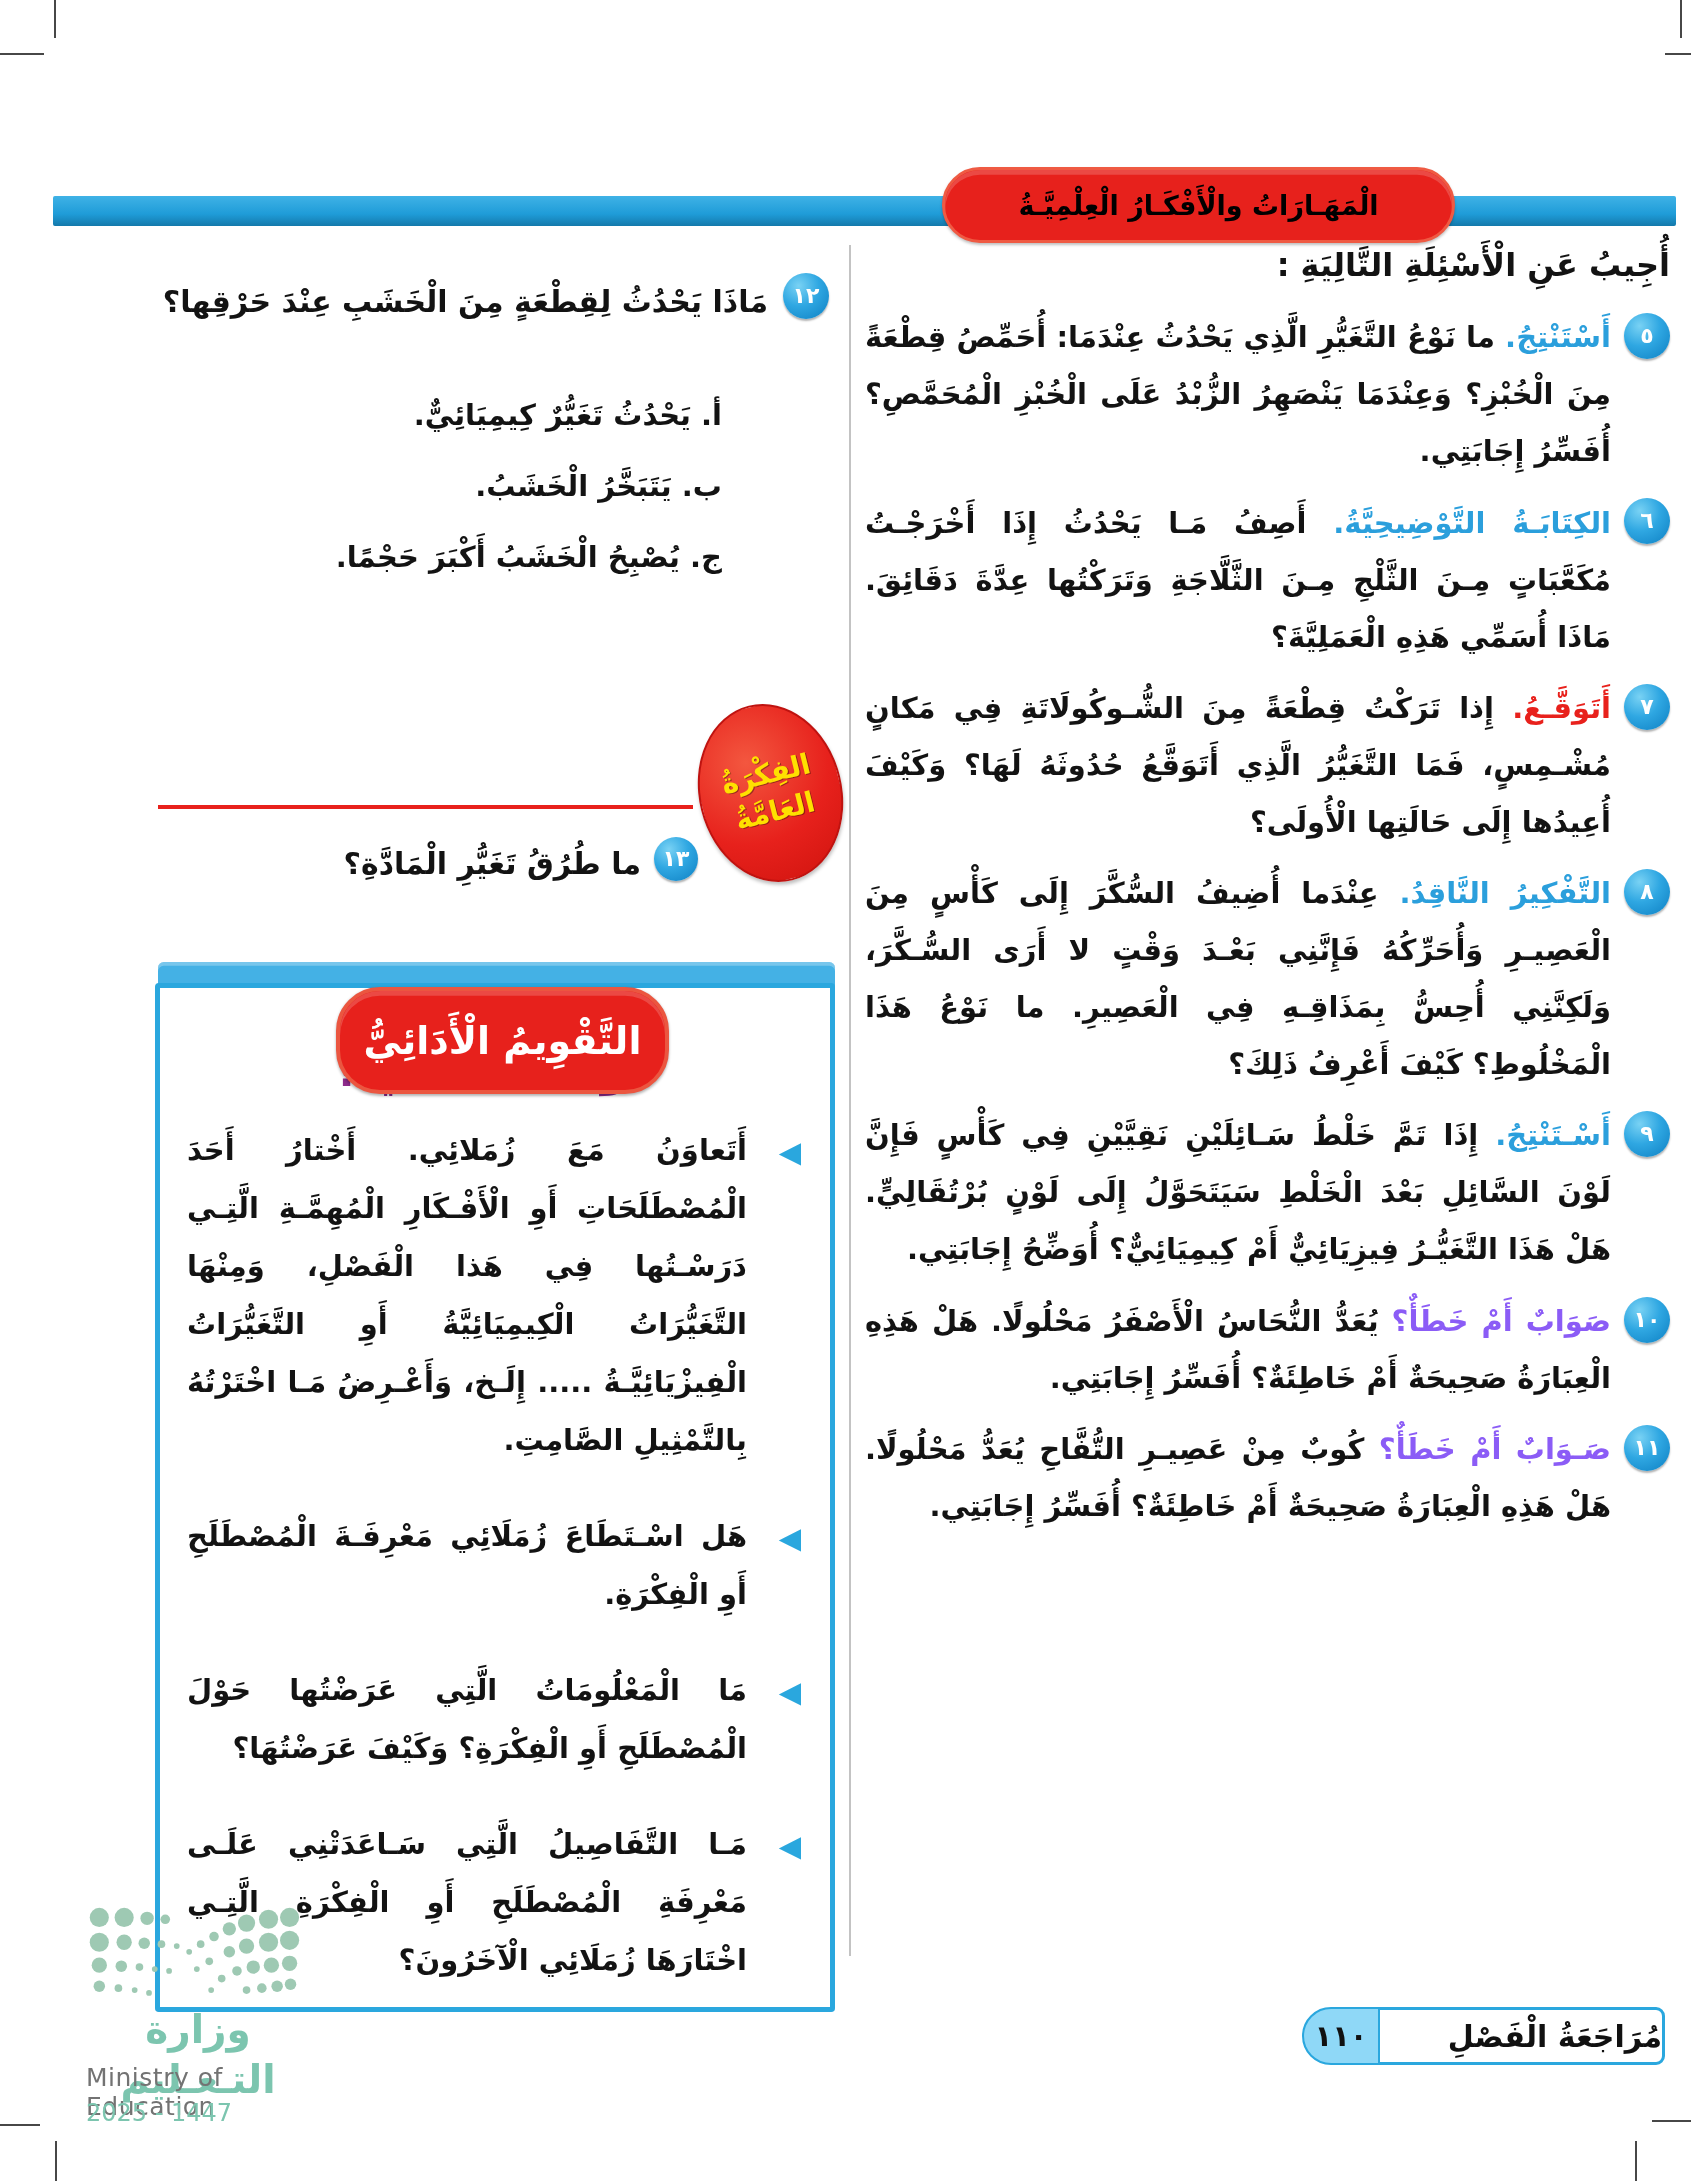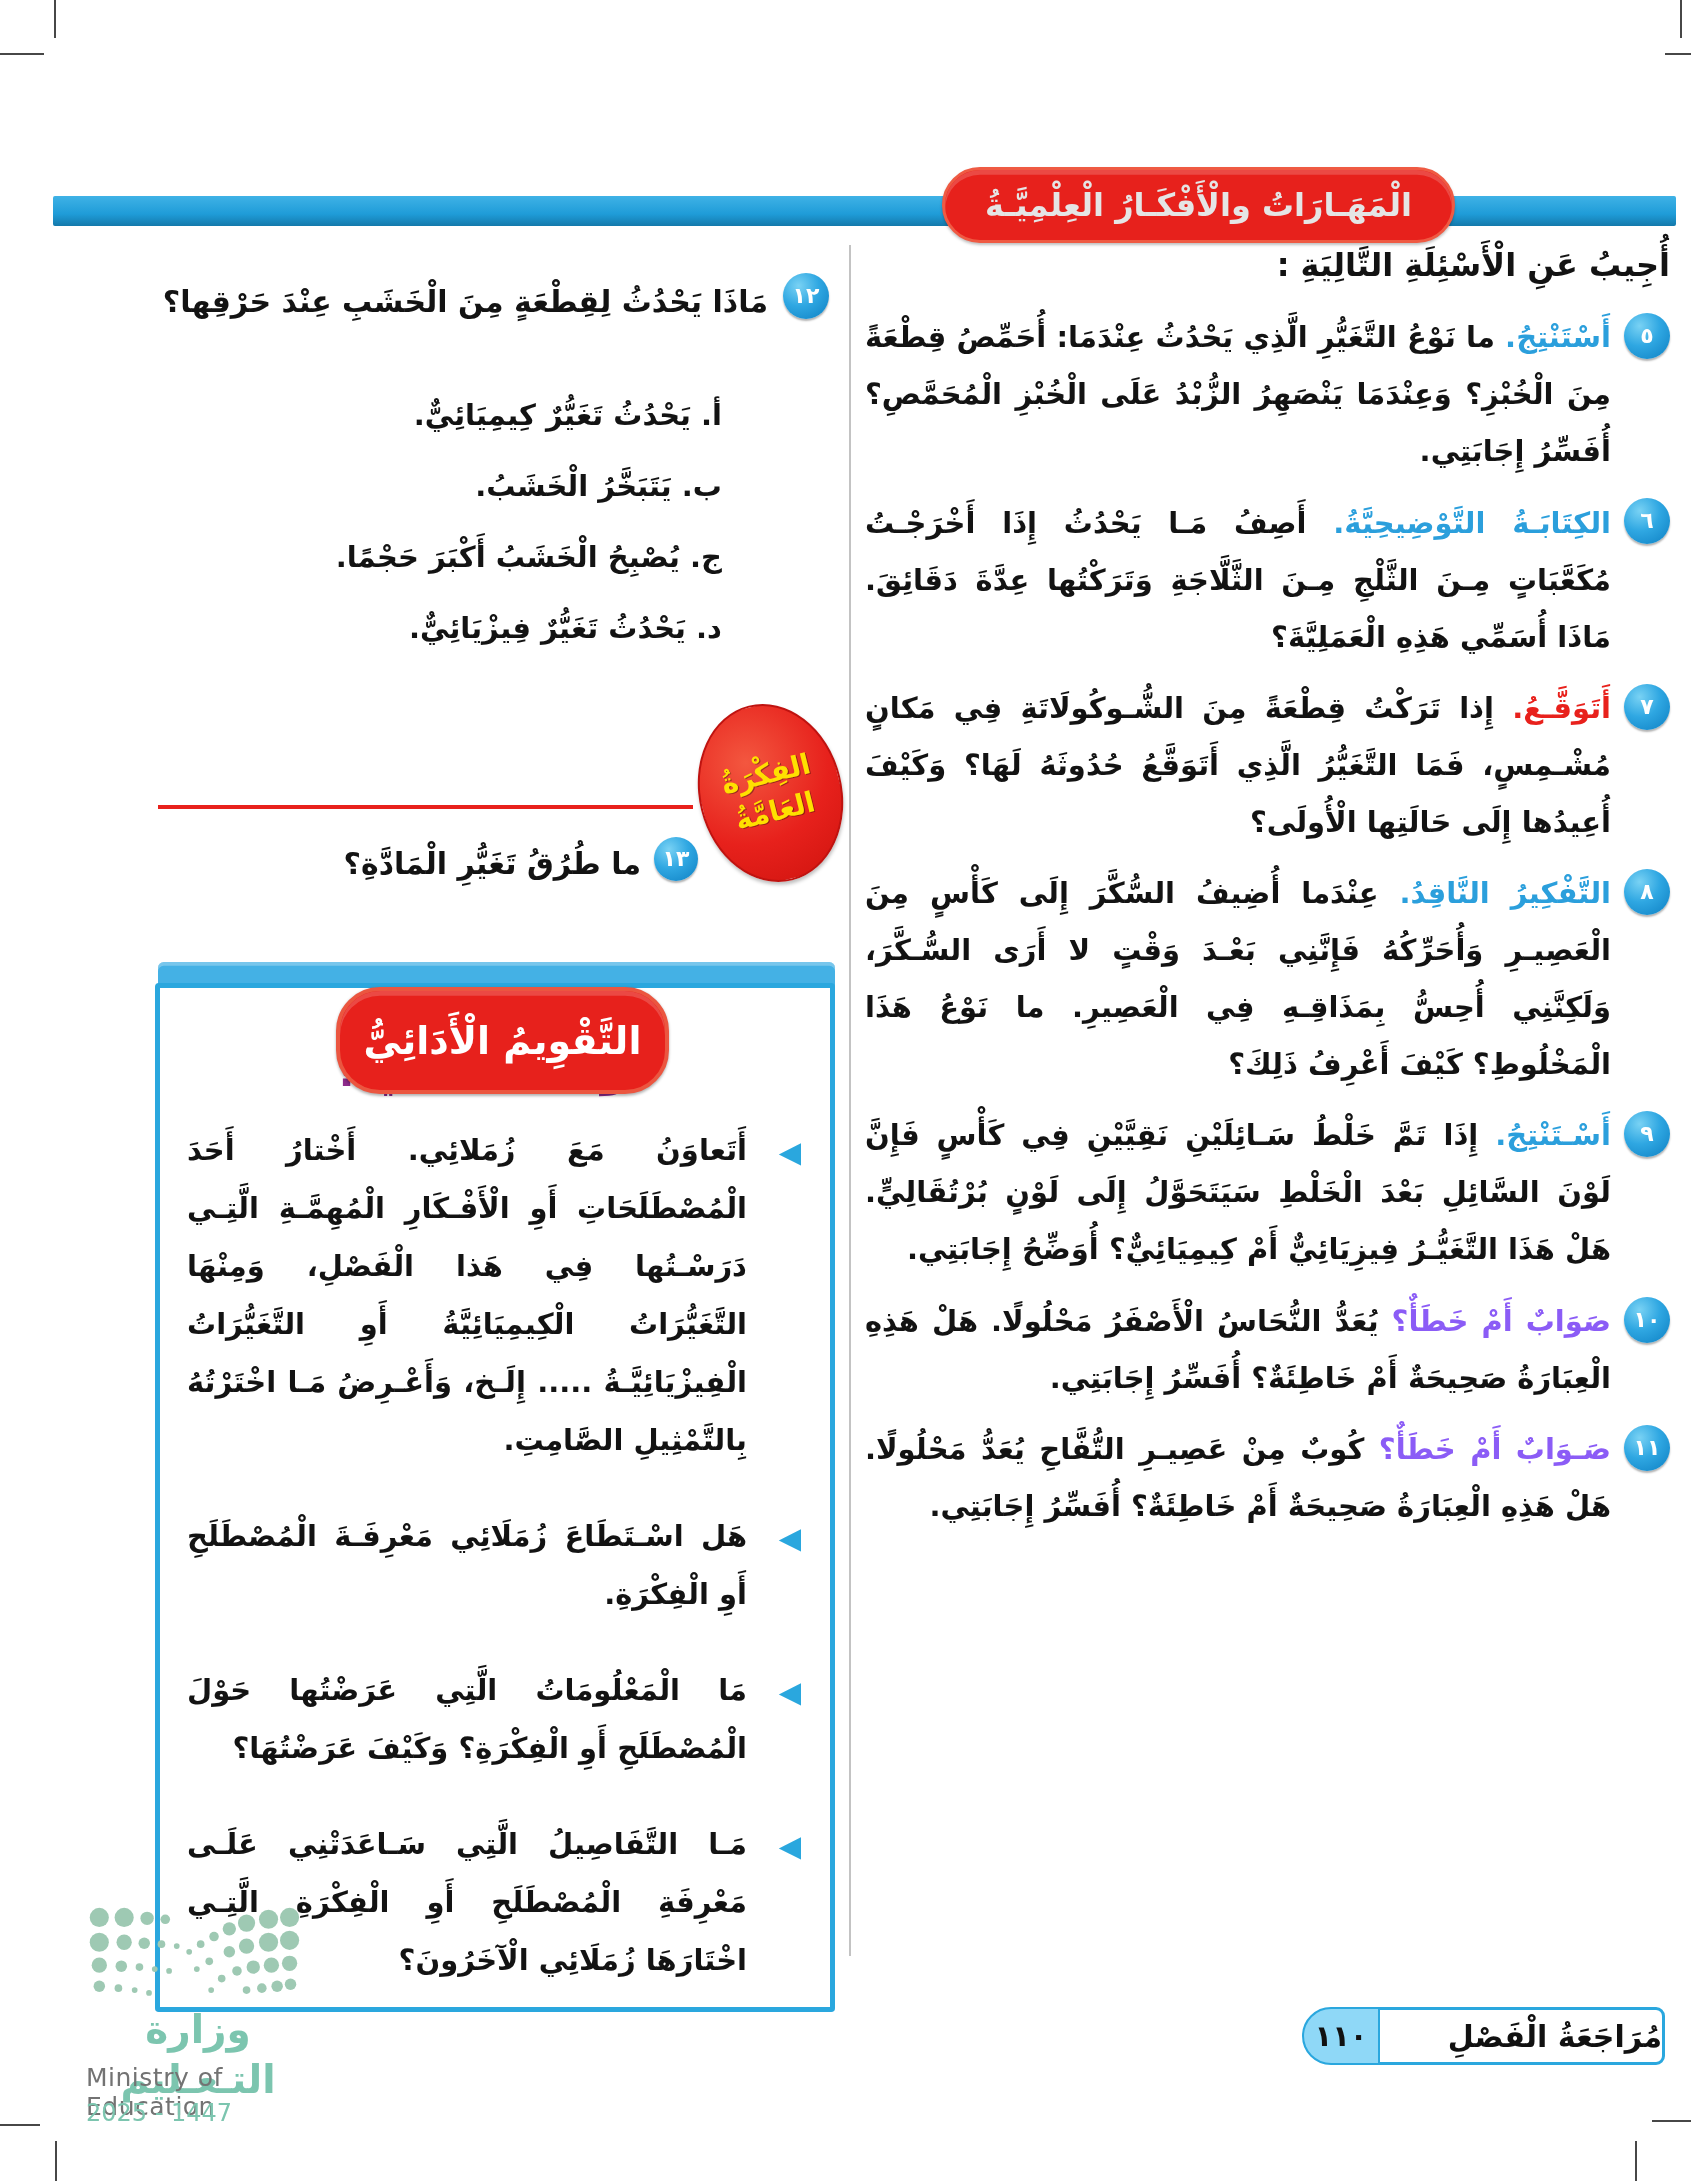--- a/index.html
+++ b/index.html
@@ -11,21 +11,21 @@
   .crop{position:absolute;background:#474747;}
 
   
   .topbar{position:absolute;left:53px;top:196px;width:1623px;height:30px;
           background:linear-gradient(#3fb2e6 0%,#1f9cd8 60%,#1479ab 100%);border-radius:1.9px;}
 
   .top-badge{position:absolute;left:942px;top:167px;width:513px;height:76px;border-radius:38px;
              background:#e7211c;border:3.8px solid #ef5a43;
              box-shadow:inset 0 4.8px 0 rgba(255,255,255,.18), 0 1.9px 2.9px rgba(0,0,0,.25);
              display:flex;align-items:center;justify-content:center;}
-  .top-badge span{color:#e5e5e5;font-size:32px;direction:rtl;}
+  .top-badge span{color:#000000;font-size:27px;direction:rtl;}
 
   
   .col-divider{position:absolute;left:849px;top:245px;width:1.9px;height:1711px;background:#c3c3c3;}
 
   
   .ncirc{position:absolute;right:0;top:3.8px;width:46px;height:46px;border-radius:50%;
          background:radial-gradient(circle at 34% 28%, #79d2f4 0%, #2fa7e2 45%, #0d7fc2 100%);
          box-shadow:0 1.9px 1.9px rgba(0,0,0,.3);
          display:flex;align-items:center;justify-content:center;}
   .ncirc span{color:#fff;font-size:22px;line-height:1;direction:rtl;}
@@ -172,21 +172,20 @@
     <div class="ncirc">
         <span>١٢</span>
       </div>
     <span>مَاذَا يَحْدُثُ لِقِطْعَةٍ مِنَ الْخَشَبِ عِنْدَ حَرْقِها؟</span>
   </div>
 
   <div class="options">
     <div class="opt">أ. يَحْدُثُ تَغَيُّرٌ كِيمِيَائِيٌّ.</div>
     <div class="opt">ب. يَتَبَخَّرُ الْخَشَبُ.</div>
     <div class="opt">ج. يُصْبِحُ الْخَشَبُ أَكْبَرَ حَجْمًا.</div>
-    <div class="opt">د. يَحْدُثُ تَغَيُّرٌ فِيزْيَائِيٌّ.</div>
   </div>
 
   <div class="redline"></div>
   <div class="idea-badge">
     <span>الفِكْرَةُ</span>
     <span>العَامَّةُ</span>
   </div>
 
   <div class="q13">
     <div class="ncirc">

